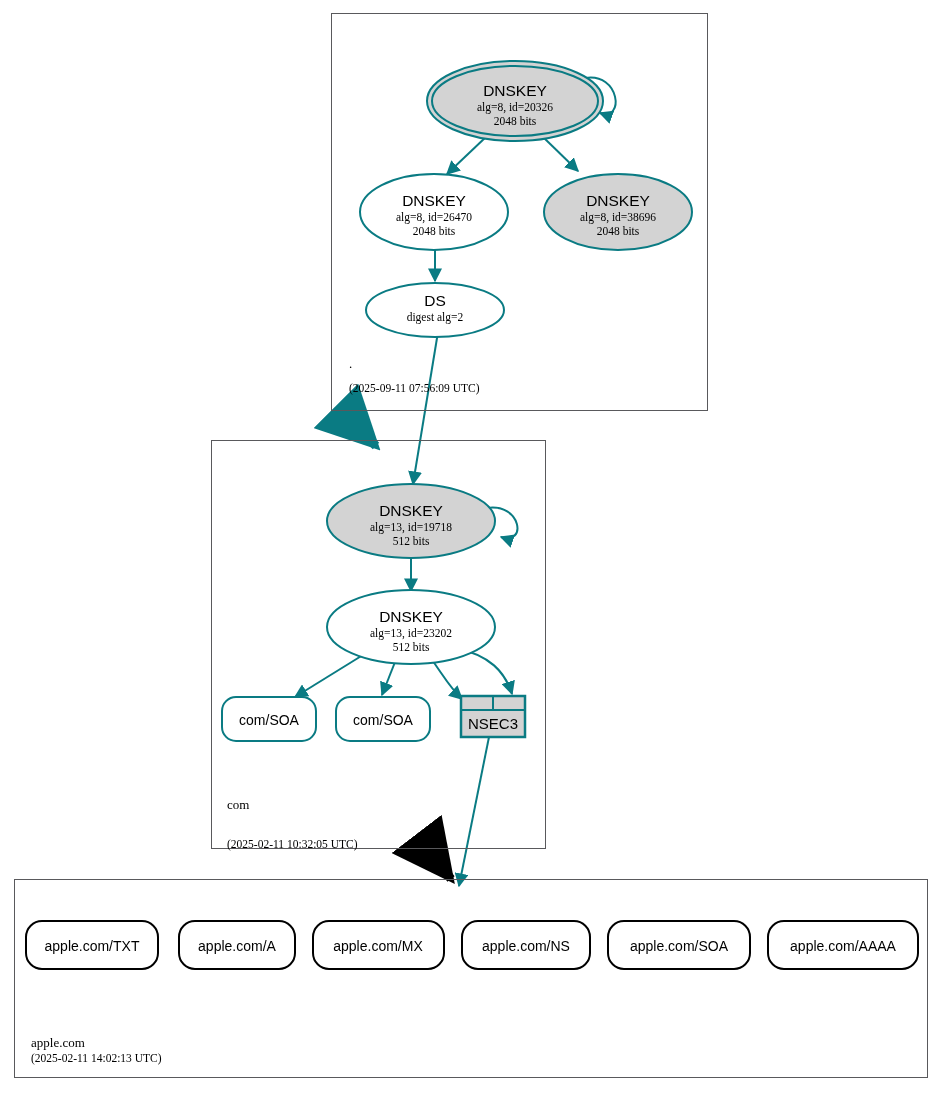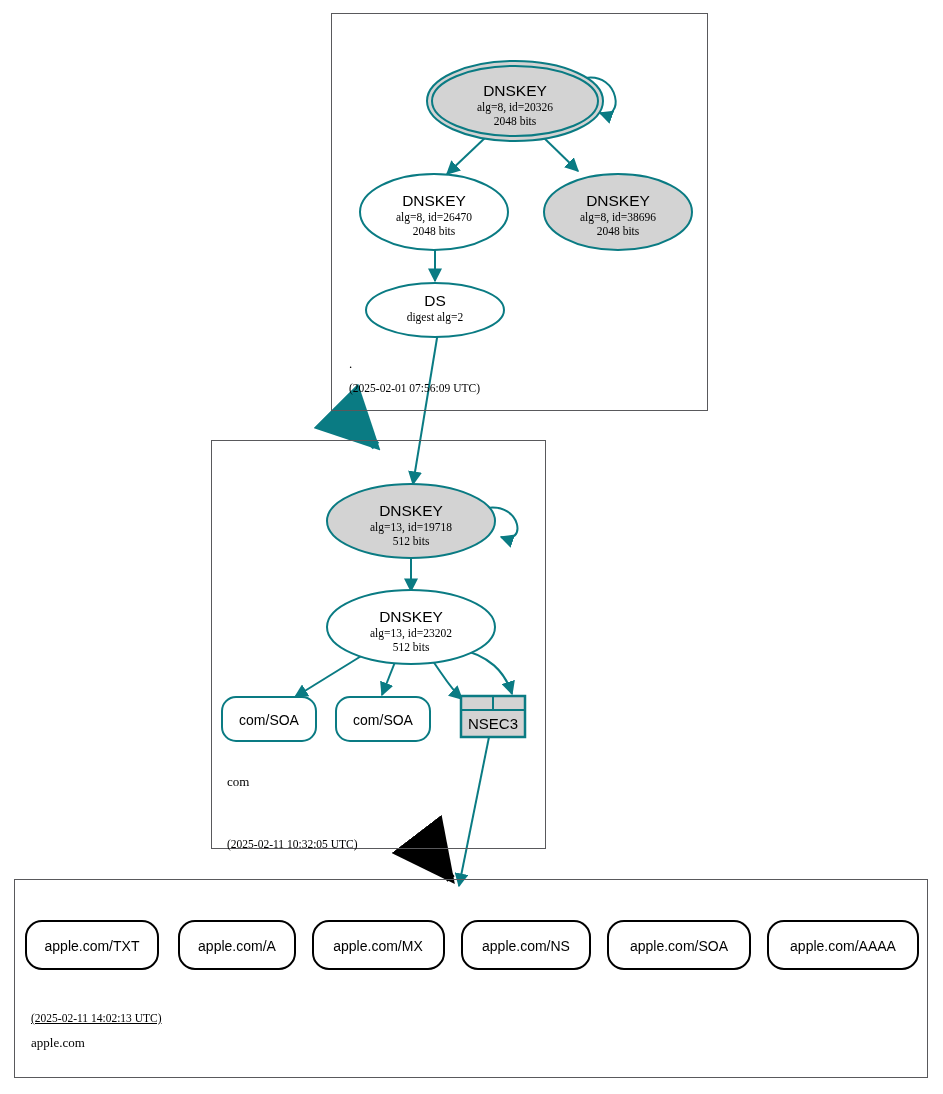--- a/index.html
+++ b/index.html
@@ -94,21 +94,21 @@
     </g>
 
     <g>
       <ellipse cx="435" cy="310" rx="69" ry="27" fill="#ffffff" stroke="#0a7b83" stroke-width="2"></ellipse>
       <text class="nodetext nt-title" x="435" y="306" text-anchor="middle">DS</text>
       <text class="nodetext nt-sub" x="435" y="321" text-anchor="middle">digest alg=2</text>
     </g>
   </svg>
 
   <div class="zone-label" style="left:349px;top:356px;">.</div>
-  <div class="zone-time" style="left:349px;top:382px;">(2025-02-01 07:56:09 UTC)</div>
+  <div class="zone-time" style="left:349px;top:382px;">(2025-09-11 07:56:09 UTC)</div>
 
   <div class="zonebox" style="left:211px;top:440px;width:335px;height:409px;"></div>
 
   <svg class="layer">
 
     <g>
       <ellipse cx="411" cy="521" rx="84" ry="37" fill="#d3d3d3" stroke="#0a7b83" stroke-width="2"></ellipse>
       <text class="nodetext nt-title" x="411" y="516" text-anchor="middle">DNSKEY</text>
       <text class="nodetext nt-sub" x="411" y="531" text-anchor="middle">alg=13, id=19718</text>
       <text class="nodetext nt-sub" x="411" y="545" text-anchor="middle">512 bits</text>
@@ -132,21 +132,21 @@
     </g>
 
     <g>
       <rect x="461" y="696" width="64" height="41" fill="#d3d3d3" stroke="#0a7b83" stroke-width="2.5"></rect>
       <line x1="461" y1="710" x2="525" y2="710" stroke="#0a7b83" stroke-width="2"></line>
       <line x1="493" y1="696" x2="493" y2="710" stroke="#0a7b83" stroke-width="2"></line>
       <text class="nsec-label" x="493" y="729" text-anchor="middle">NSEC3</text>
     </g>
   </svg>
 
-  <div class="zone-label" style="left:227px;top:774px;">com</div>
+  <div class="zone-label" style="left:227px;top:797px;">com</div>
   <div class="zone-time" style="left:227px;top:822px;margin-top:16px;">(2025-02-11 10:32:05 UTC)</div>
 
   <div class="zonebox" style="left:14px;top:879px;width:914px;height:199px;"></div>
 
   <svg class="layer">
     <g>
       <rect x="26" y="921" width="132" height="48" rx="16" ry="16" fill="#ffffff" stroke="#000000" stroke-width="2"></rect>
       <text class="rrlabel" x="92" y="951" text-anchor="middle">apple.com/TXT</text>
     </g>
     <g>
@@ -165,15 +165,15 @@
       <rect x="608" y="921" width="142" height="48" rx="16" ry="16" fill="#ffffff" stroke="#000000" stroke-width="2"></rect>
       <text class="rrlabel" x="679" y="951" text-anchor="middle">apple.com/SOA</text>
     </g>
     <g>
       <rect x="768" y="921" width="150" height="48" rx="16" ry="16" fill="#ffffff" stroke="#000000" stroke-width="2"></rect>
       <text class="rrlabel" x="843" y="951" text-anchor="middle">apple.com/AAAA</text>
     </g>
   </svg>
 
   <div class="zone-label" style="left:31px;top:1027px;margin-top:8px;">apple.com</div>
-  <div class="zone-time" style="left:31px;top:1012px;text-decoration:underline;">(2025-02-11 14:02:13 UTC)</div>
+  <div class="zone-time" style="left:31px;top:1052px;">(2025-02-11 14:02:13 UTC)</div>
 
 </div>
 
 </body></html>

